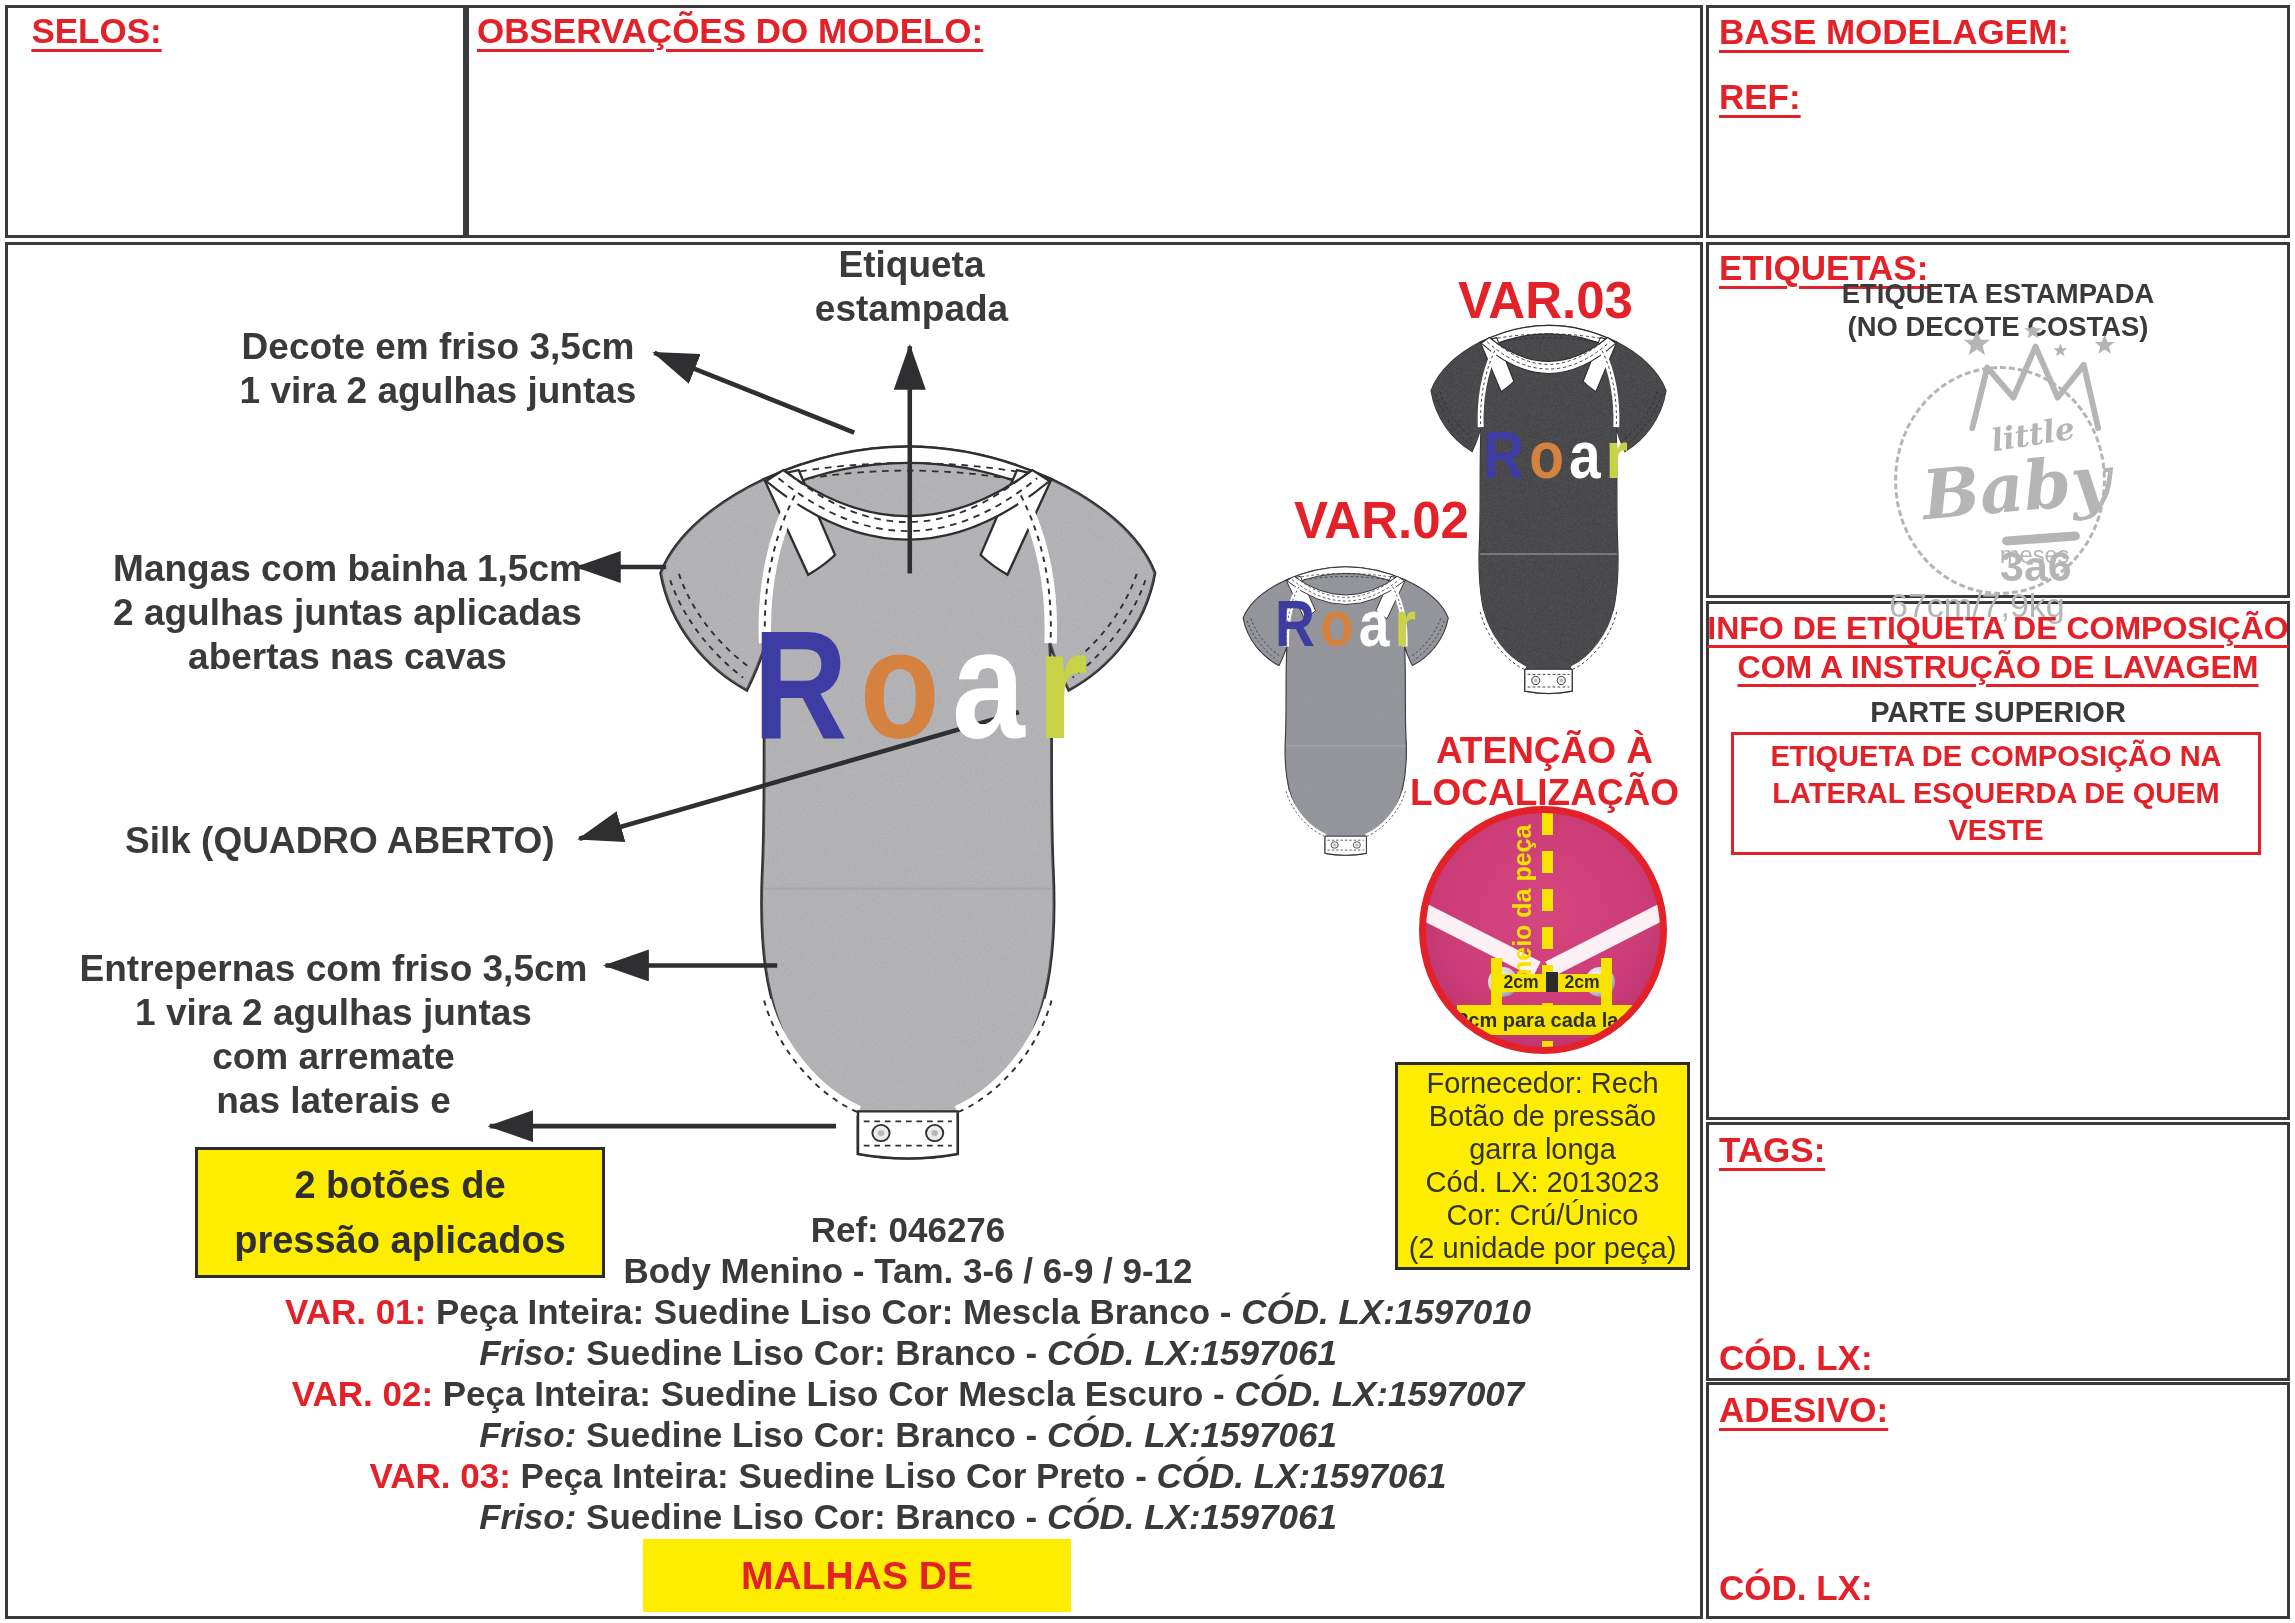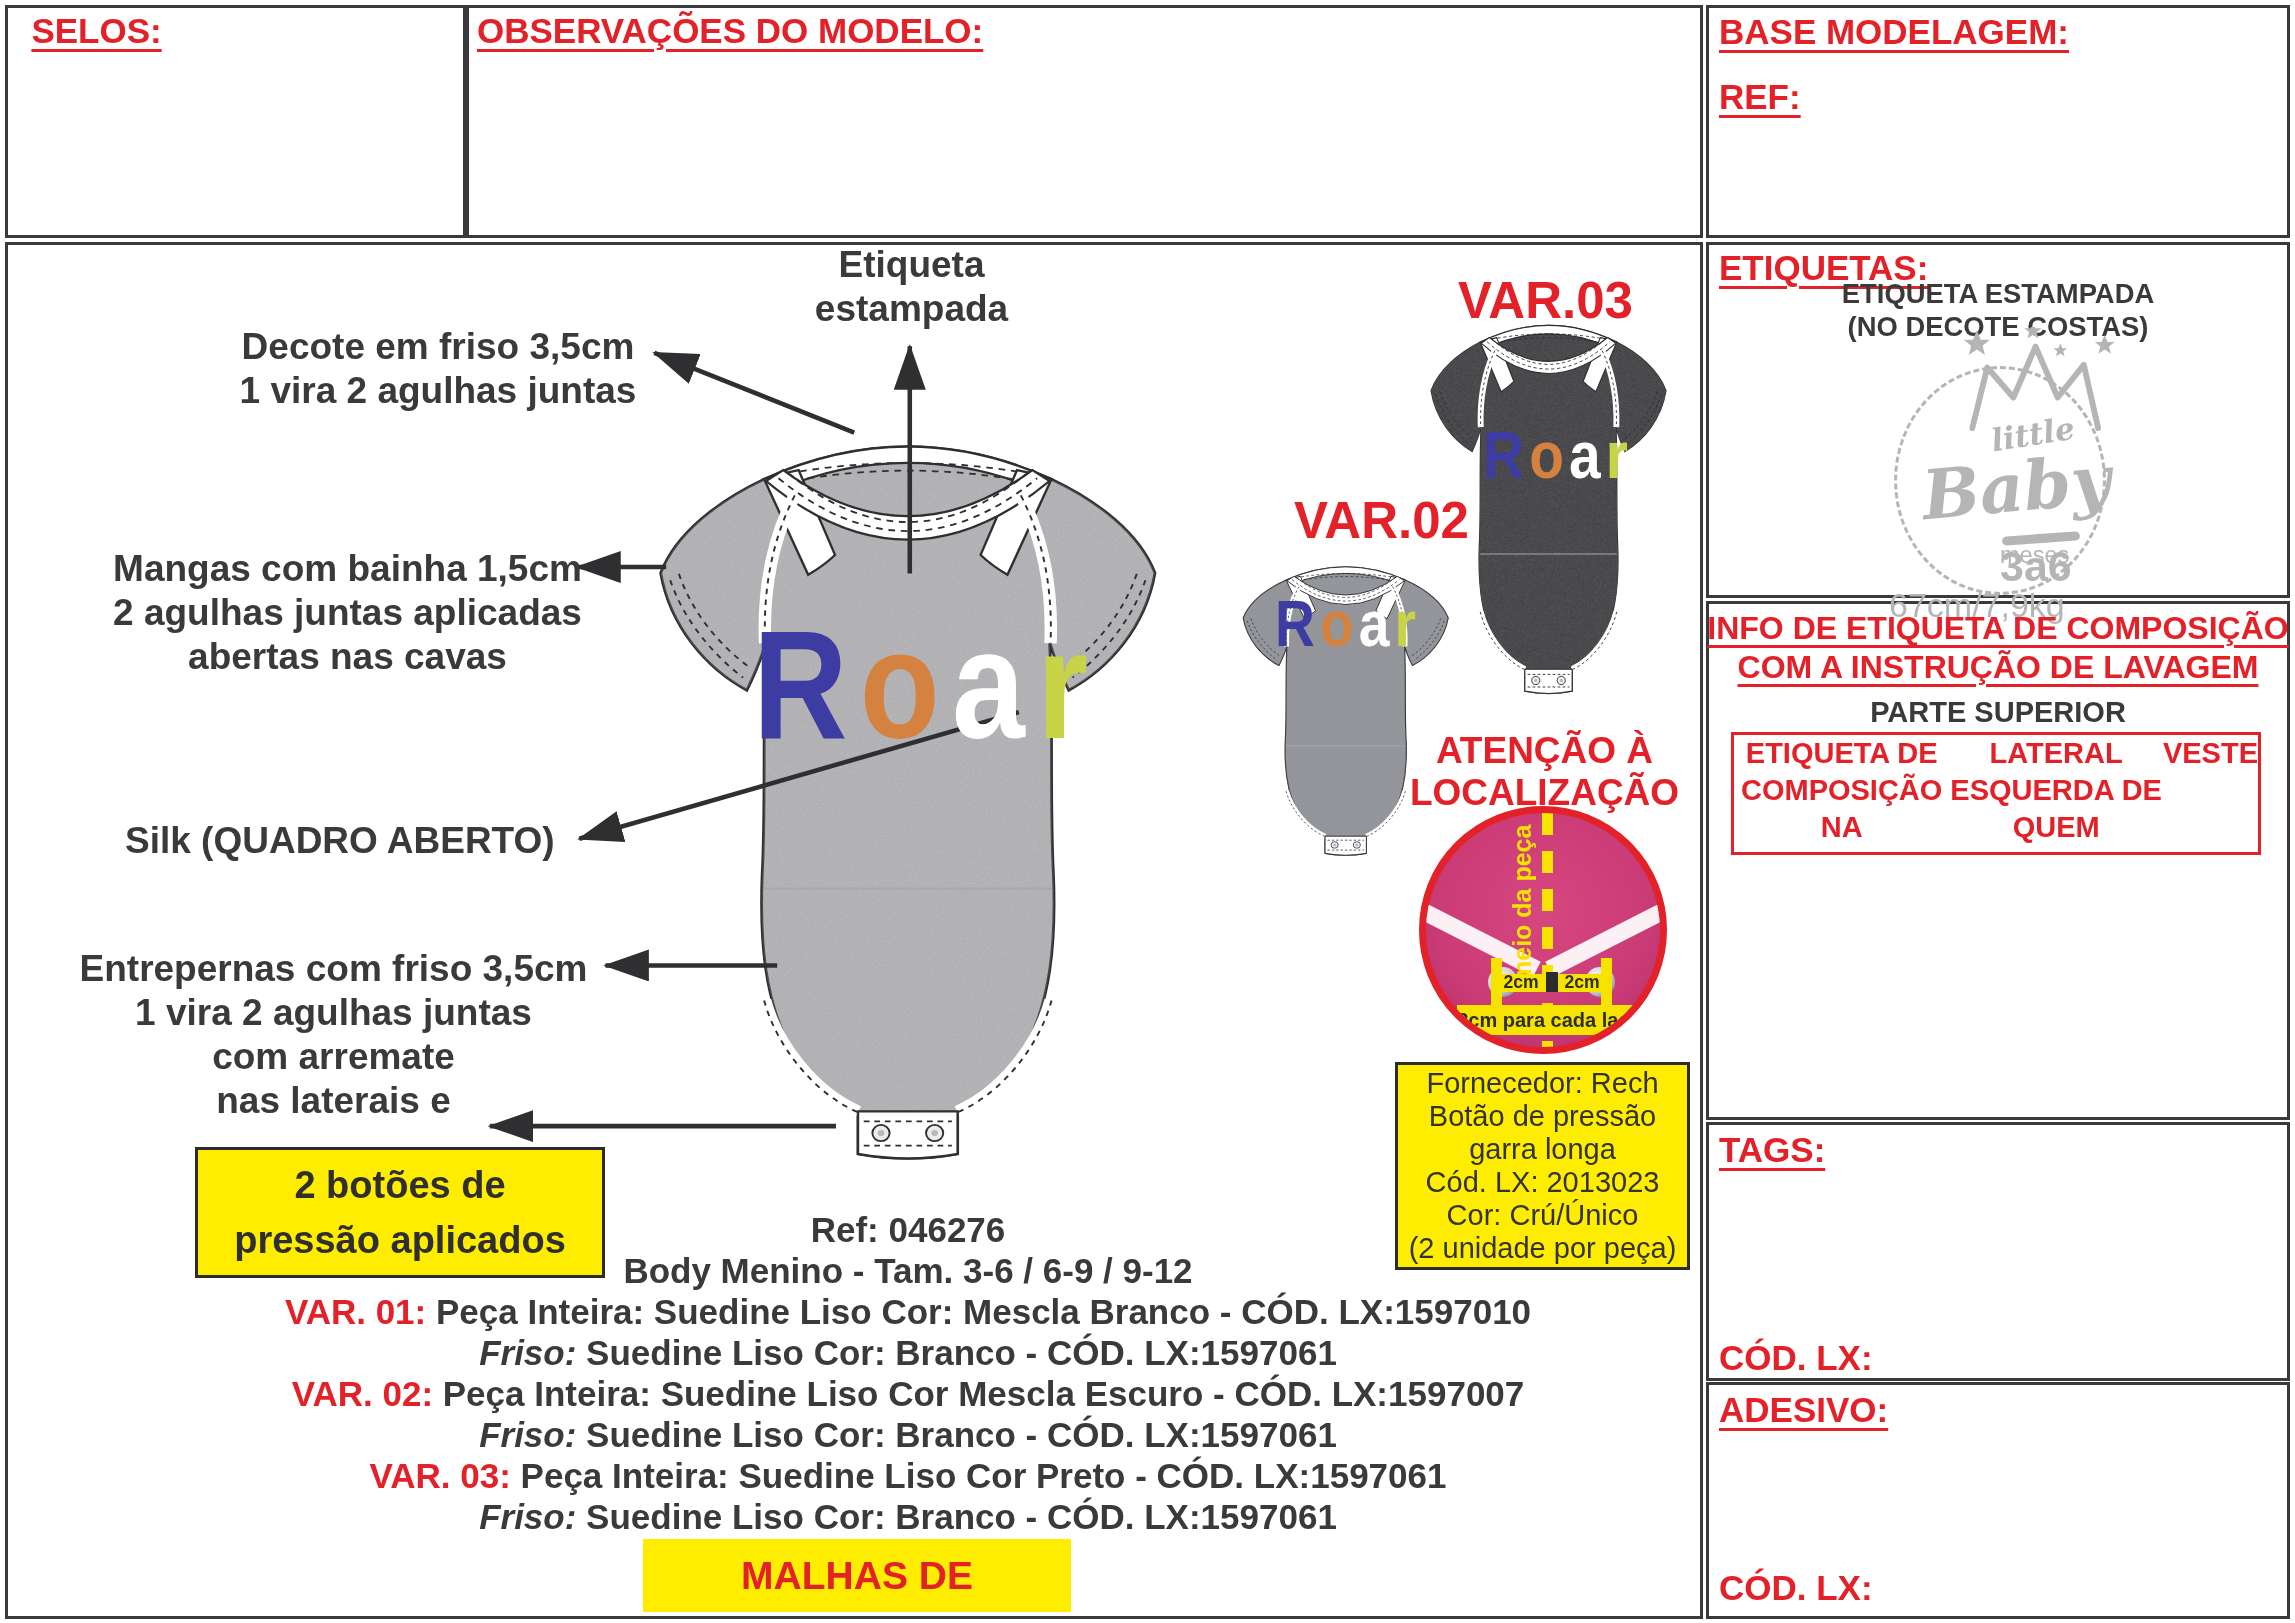--- a/index.html
+++ b/index.html
@@ -10,21 +10,21 @@
   .u{text-decoration:underline;text-decoration-thickness:3.3px;text-underline-offset:5.9px;}
   .darktxt{color:#3a3a3c;}
   .ann{position:absolute;color:#3a3a3c;font-size:37px;line-height:44px;text-align:center;white-space:nowrap;font-weight:bold;}
   .svglayer{position:absolute;left:0;top:0;z-index:2;pointer-events:none;}
   .txt{z-index:3;}
   .ylw{background:#ffed00;}
   .specs{position:absolute;left:98px;top:1209px;width:1620px;text-align:center;z-index:3;
          font-size:35px;line-height:41px;font-weight:700;color:#3a3a3c;white-space:nowrap;}
   .spec-line .var{color:#e32129;}
   .spec-line .friso{font-style:italic;}
-  .spec-line .cod{}
+  .spec-line .cod{font-style:italic;}
   .roar{position:absolute;z-index:4;font-weight:700;transform:scaleX(.85);transform-origin:left bottom;white-space:nowrap;}
   .gray{color:#b5b5b7;}
   .circle-note{position:absolute;left:1419px;top:806px;width:248px;height:248px;border:7.2px solid #e32129;
     border-radius:50%;box-sizing:border-box;overflow:hidden;z-index:3;
     background:radial-gradient(circle at 50% 42%,#d6467f 0%,#cc3d78 55%,#b02e67 100%);}
   .circle-note *{position:absolute;}
   .snap{width:30px;height:30px;border-radius:50%;
     background:radial-gradient(circle at 38% 35%,#fafafa,#cfcfd3 52%,#8f8f94 78%);}
   .snap span{position:absolute;left:8.5px;top:8.5px;width:13px;height:13px;border-radius:50%;
     background:#b9b9be;box-shadow:inset 0 1.3px 2.6px rgba(0,0,0,.35);}
@@ -245,21 +245,21 @@
     </div>
     <div class="gray" style="left:8px;top:230px;width:238px;text-align:left;font-size:34px;">67cm/7,9kg</div>
   </div>
 
   <div class="txt" style="position:absolute;left:1706px;top:609px;width:584px;text-align:center;color:#e32129;font-weight:700;font-size:32px;line-height:39px;">
     <div class="u">INFO DE ETIQUETA DE COMPOSIÇÃO</div>
     <div class="u">COM A INSTRUÇÃO DE LAVAGEM</div>
   </div>
   <div class="txt darktxt" style="position:absolute;left:1706px;top:696px;width:584px;text-align:center;font-weight:700;font-size:29px;">PARTE SUPERIOR</div>
   <div class="txt" style="position:absolute;left:1731px;top:732px;width:530px;height:123px;border:3.9px solid #e32129;box-sizing:border-box;
-              display:flex;flex-direction:row;justify-content:center;text-align:center;color:#e32129;font-weight:700;font-size:29px;line-height:37px;">
+              display:flex;flex-direction:column;justify-content:center;text-align:center;color:#e32129;font-weight:700;font-size:29px;line-height:37px;">
     <div>ETIQUETA DE COMPOSIÇÃO NA</div>
     <div>LATERAL ESQUERDA DE QUEM</div>
     <div>VESTE</div>
   </div>
 
   <div class="hdr u txt" style="left:1719px;top:1130px;">TAGS:</div>
   <div class="hdr txt" style="left:1719px;top:1338px;">CÓD. LX:</div>
   <div class="hdr u txt" style="left:1719px;top:1390px;">ADESIVO:</div>
   <div class="hdr txt" style="left:1719px;top:1568px;">CÓD. LX:</div>
 

